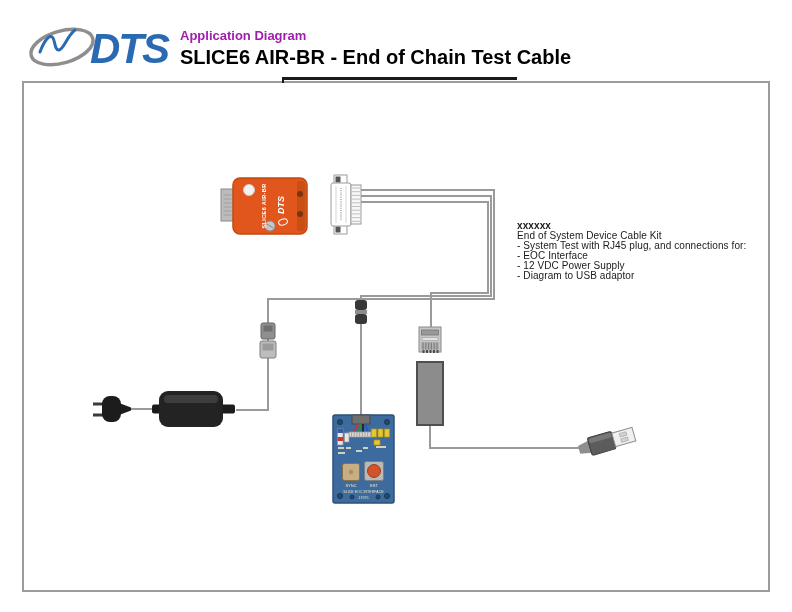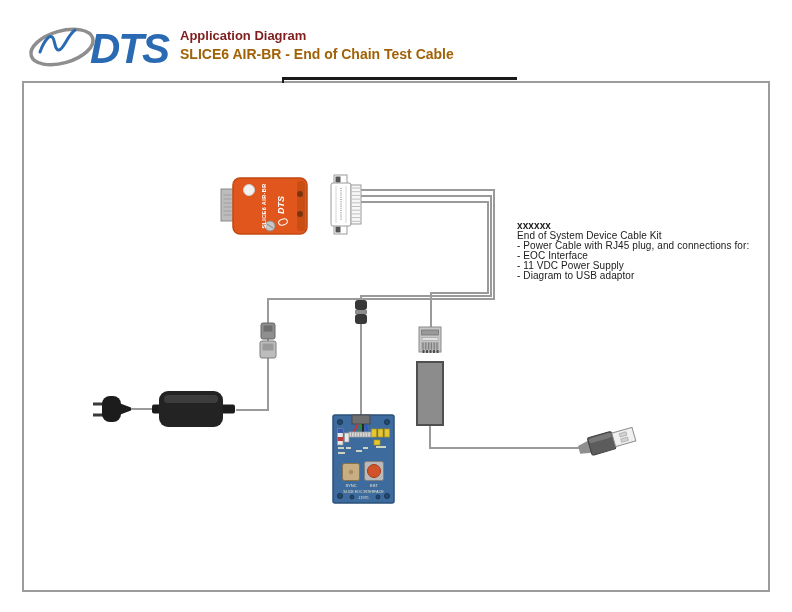--- a/index.html
+++ b/index.html
@@ -6,25 +6,25 @@
   body {
     width:792px; height:612px; position:relative; background:#ffffff;
     font-family:"Liberation Sans", sans-serif; overflow:hidden;
   }
   svg text { font-family:"Liberation Sans", sans-serif; }
 
   .logo-svg { position:absolute; left:26px; top:20px; }
 
   .app-title {
     position:absolute; left:180px; top:28px;
-    font-size:13px; font-weight:bold; color:#7f1d1d;
+    font-size:13px; font-weight:bold; color:#a21caf;
   }
   .doc-title {
     position:absolute; left:180px; top:46px;
-    font-size:14px; font-weight:bold; color:#a16207;
+    font-size:20px; font-weight:bold; color:#000000;
   }
 
   .main-box {
     position:absolute; left:22px; top:81px; width:748px; height:511px;
     border:2px solid #9c9c9c; background:#fff; box-sizing:border-box;
   }
   .accent-line {
     position:absolute; left:282px; top:77px; width:235px; height:3px;
     background:#1a1a1a;
   }
@@ -228,17 +228,17 @@
     <text x="351" y="487" text-anchor="middle" font-size="4" fill="#efeacc">SYNC</text>
     <text x="374" y="487" text-anchor="middle" font-size="4" fill="#efeacc">EST</text>
     <text x="363.5" y="493" text-anchor="middle" font-size="3.6" fill="#e8e4c8">SLICE EOC INTERFACE</text>
     <text x="363.5" y="498.5" text-anchor="middle" font-size="3.6" fill="#e8e4c8">J1975</text>
   </g>
 </svg>
 
 <div class="note">
   <div class="note-heading">xxxxxx</div>
   <div class="note-line">End of System Device Cable Kit</div>
-  <div class="note-line">- Power Cable with RJ45 plug, and connections for:</div>
+  <div class="note-line">- System Test with RJ45 plug, and connections for:</div>
   <div class="note-line">- EOC Interface</div>
-  <div class="note-line">- 11 VDC Power Supply</div>
+  <div class="note-line">- 12 VDC Power Supply</div>
   <div class="note-line">- Diagram to USB adaptor</div>
 </div>
 
 </body></html>

